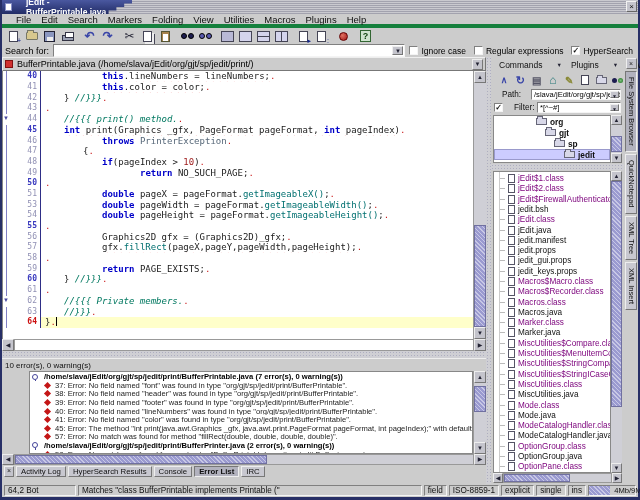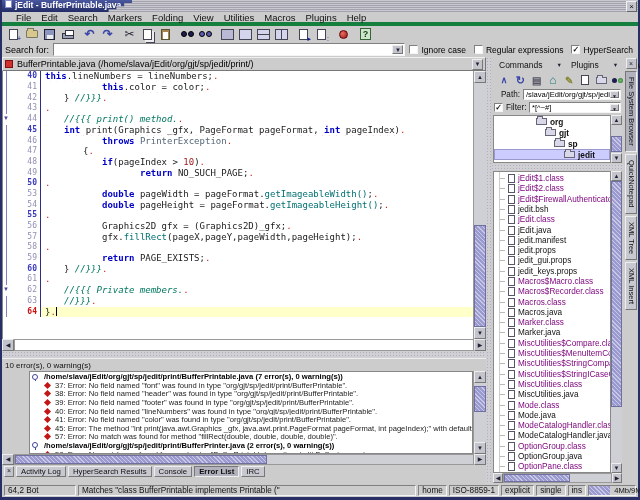--- a/index.html
+++ b/index.html
@@ -3,21 +3,21 @@
 <meta charset="utf-8">
 <style>
   html,body{margin:0;padding:0;background:#000;width:640px;height:500px;overflow:hidden;
     font-family:"Liberation Sans",sans-serif;}
   *{box-sizing:border-box;}
   .win{width:640px;height:500px;display:flex;flex-direction:column;background:#cccccc;
     border-left:2px solid #272f66;border-right:2px solid #272f66;border-bottom:3px solid #272f66;}
   
   .titlebar{height:14px;display:flex;align-items:stretch;
     background:repeating-linear-gradient(180deg,#c9c9cf 0 1px,#a2a2ae 1px 2px);}
-  .tblock{width:130px;display:flex;align-items:flex-start;gap:3px;padding-left:3px;
+  .tblock{width:130px;display:flex;align-items:center;gap:14px;padding-left:3px;
     background:linear-gradient(180deg,#4a58a0,#222c66);color:#fff;font-size:8.5px;font-weight:bold;
     clip-path:polygon(0 0,100% 0,100% 25%,94% 25%,94% 50%,88% 50%,88% 75%,82% 75%,82% 100%,0 100%);}
   .wicon{width:7px;height:8px;background:#fff;border:1px solid #8890c8;flex:0 0 auto;}
   .tclose{width:11px;height:11px;margin:1px 1px 0 auto;background:#c4c4cc;border:1px solid;
     border-color:#f2f2f2 #666 #666 #f2f2f2;font-size:8px;line-height:9px;text-align:center;color:#111;}
   
   .menubar{height:14px;display:flex;align-items:center;padding-left:9px;font-size:9.5px;
     border-bottom:4px solid #15803d;}
   .menu-item{padding:0 5px;color:#111;}
   
@@ -143,21 +143,21 @@
   .fsb-ic{width:13px;height:13px;display:flex;align-items:center;justify-content:center;font-size:10px;
     color:#3a46a8;font-weight:bold;}
   .fsb-ic .home{color:#2a7a7a;}
   .smpage{width:8px;height:10px;background:#fff;border:1px solid #445;}
   .smfold{width:11px;height:7px;background:#d8d8e8;border:1px solid #667;position:relative;}
   .smfold::before{content:'';position:absolute;left:0;top:-3px;width:4px;height:2px;background:#d8d8e8;border:1px solid #667;border-bottom:none;}
   .srchc{display:flex;gap:1px;align-items:center;}
   .srchc i{width:5px;height:5px;border-radius:50%;background:#1d1d50;}
   .srchc b{width:5px;height:5px;border-radius:50%;background:radial-gradient(#7ac07a,#1a6a1a);}
   .fsb-row{height:13px;display:flex;align-items:center;font-size:8.2px;padding:0 3px;gap:3px;}
-  .fsb-lab{width:26px;text-align:right;flex:0 0 auto;color:#111;}
+  .fsb-lab{width:26px;text-align:left;flex:0 0 auto;color:#111;margin-left:8px;}
   .fsb-combo{flex:1;height:11px;background:#fff;border:1px solid;border-color:#808080 #f4f4f4 #f4f4f4 #808080;
     position:relative;font-size:7.6px;line-height:9px;padding-left:2px;white-space:nowrap;overflow:hidden;}
   .fsb-combo .combo-arrow{width:9px;font-size:5px;line-height:8px;}
   .fsb-tree{height:48px;display:flex;margin:1px 2px 0 2px;}
   #tree-rows{flex:1;background:#fff;border:1px solid #888;overflow:hidden;}
   .trow{height:11px;display:flex;align-items:center;gap:3px;font-size:8.3px;font-weight:bold;color:#111;}
   .trow.tsel{background:#ccccff;border:1px solid #9999cc;}
   .tree-vscroll{width:11px;display:flex;flex-direction:column;background:#c4c4cc;}
   .tree-vscroll .sarr{height:10px;line-height:8px;}
   .fsb-split{height:6px;background:#cfcfd4;background-image:radial-gradient(#aeaec0 22%,transparent 24%);background-size:3px 3px;margin:1px 0;}
@@ -324,21 +324,21 @@
         <div class="combo-arrow">▼</div>
       </div>
 
       <div class="editor">
         <div id="code-rows">
             <div class="crow">
               <div class="gut">
                 <div class="rail"></div>
                 <span class="lnum hi">40</span>
               </div>
-              <div class="ccode"><span class="sqg" style=""><span class="kw">this</span><span class="pl">.lineNumbers = lineNumbers;</span></span><span class="eol">.</span></div>
+              <div class="ccode"><span class="sqg" style="margin-left: 57px;"><span class="kw">this</span><span class="pl">.lineNumbers = lineNumbers;</span></span><span class="eol">.</span></div>
             </div>
             <div class="crow">
               <div class="gut">
                 <div class="rail"></div>
                 <span class="lnum">41</span>
               </div>
               <div class="ccode"><span class="sqg" style="margin-left: 57px;"><span class="kw">this</span><span class="pl">.color = color;</span></span><span class="eol">.</span></div>
             </div>
             <div class="crow">
               <div class="gut">
@@ -397,20 +397,27 @@
                 <span class="lnum">49</span>
               </div>
               <div class="ccode"><span style="margin-left: 95px;"><span class="kw">return </span><span class="pl">NO_SUCH_PAGE;</span></span><span class="eol">.</span></div>
             </div>
             <div class="crow">
               <div class="gut">
                 <div class="rail"></div>
                 <span class="lnum hi">50</span>
               </div>
               <div class="ccode"><span style="margin-left: 0px;"></span><span class="eol">.</span></div>
+            </div>
+            <div class="crow">
+              <div class="gut">
+                <div class="rail"></div>
+                <span class="lnum">51</span>
+              </div>
+              <div class="ccode"><span style="margin-left: 57px;"><span class="kw">double </span><span class="pl">pageX = pageFormat.</span><span class="fn">getImageableX()</span><span class="pl">;</span></span><span class="eol">.</span></div>
             </div>
             <div class="crow">
               <div class="gut">
                 <div class="rail"></div>
                 <span class="lnum">53</span>
               </div>
               <div class="ccode"><span style="margin-left: 57px;"><span class="kw">double </span><span class="pl">pageWidth = pageFormat.</span><span class="fn">getImageableWidth()</span><span class="pl">;</span></span><span class="eol">.</span></div>
             </div>
             <div class="crow">
               <div class="gut">
@@ -841,21 +848,21 @@
         <div class="dtab">XML Tree</div>
         <div class="dtab">XML Insert</div>
       </div>
 
   </div>
 
   <div class="statusbar">
     <div class="sbox caretbox">64,2 Bot</div>
     <div class="sbox msgbox">Matches "class BufferPrintable implements Printable ("</div>
     <div id="status-right" style="display:flex;gap:2px;">
-        <div class="sbox">home</div>
+        <div class="sbox">field</div>
         <div class="sbox">ISO-8859-1</div>
         <div class="sbox">explicit</div>
         <div class="sbox">single</div>
         <div class="sbox">ins</div>
       </div>
     <div class="membox">
       <div class="memfill" id="memfill" style="width: 45%;"></div>
       <div class="memtext">4Mb/9Mb</div>
     </div>
   </div>

